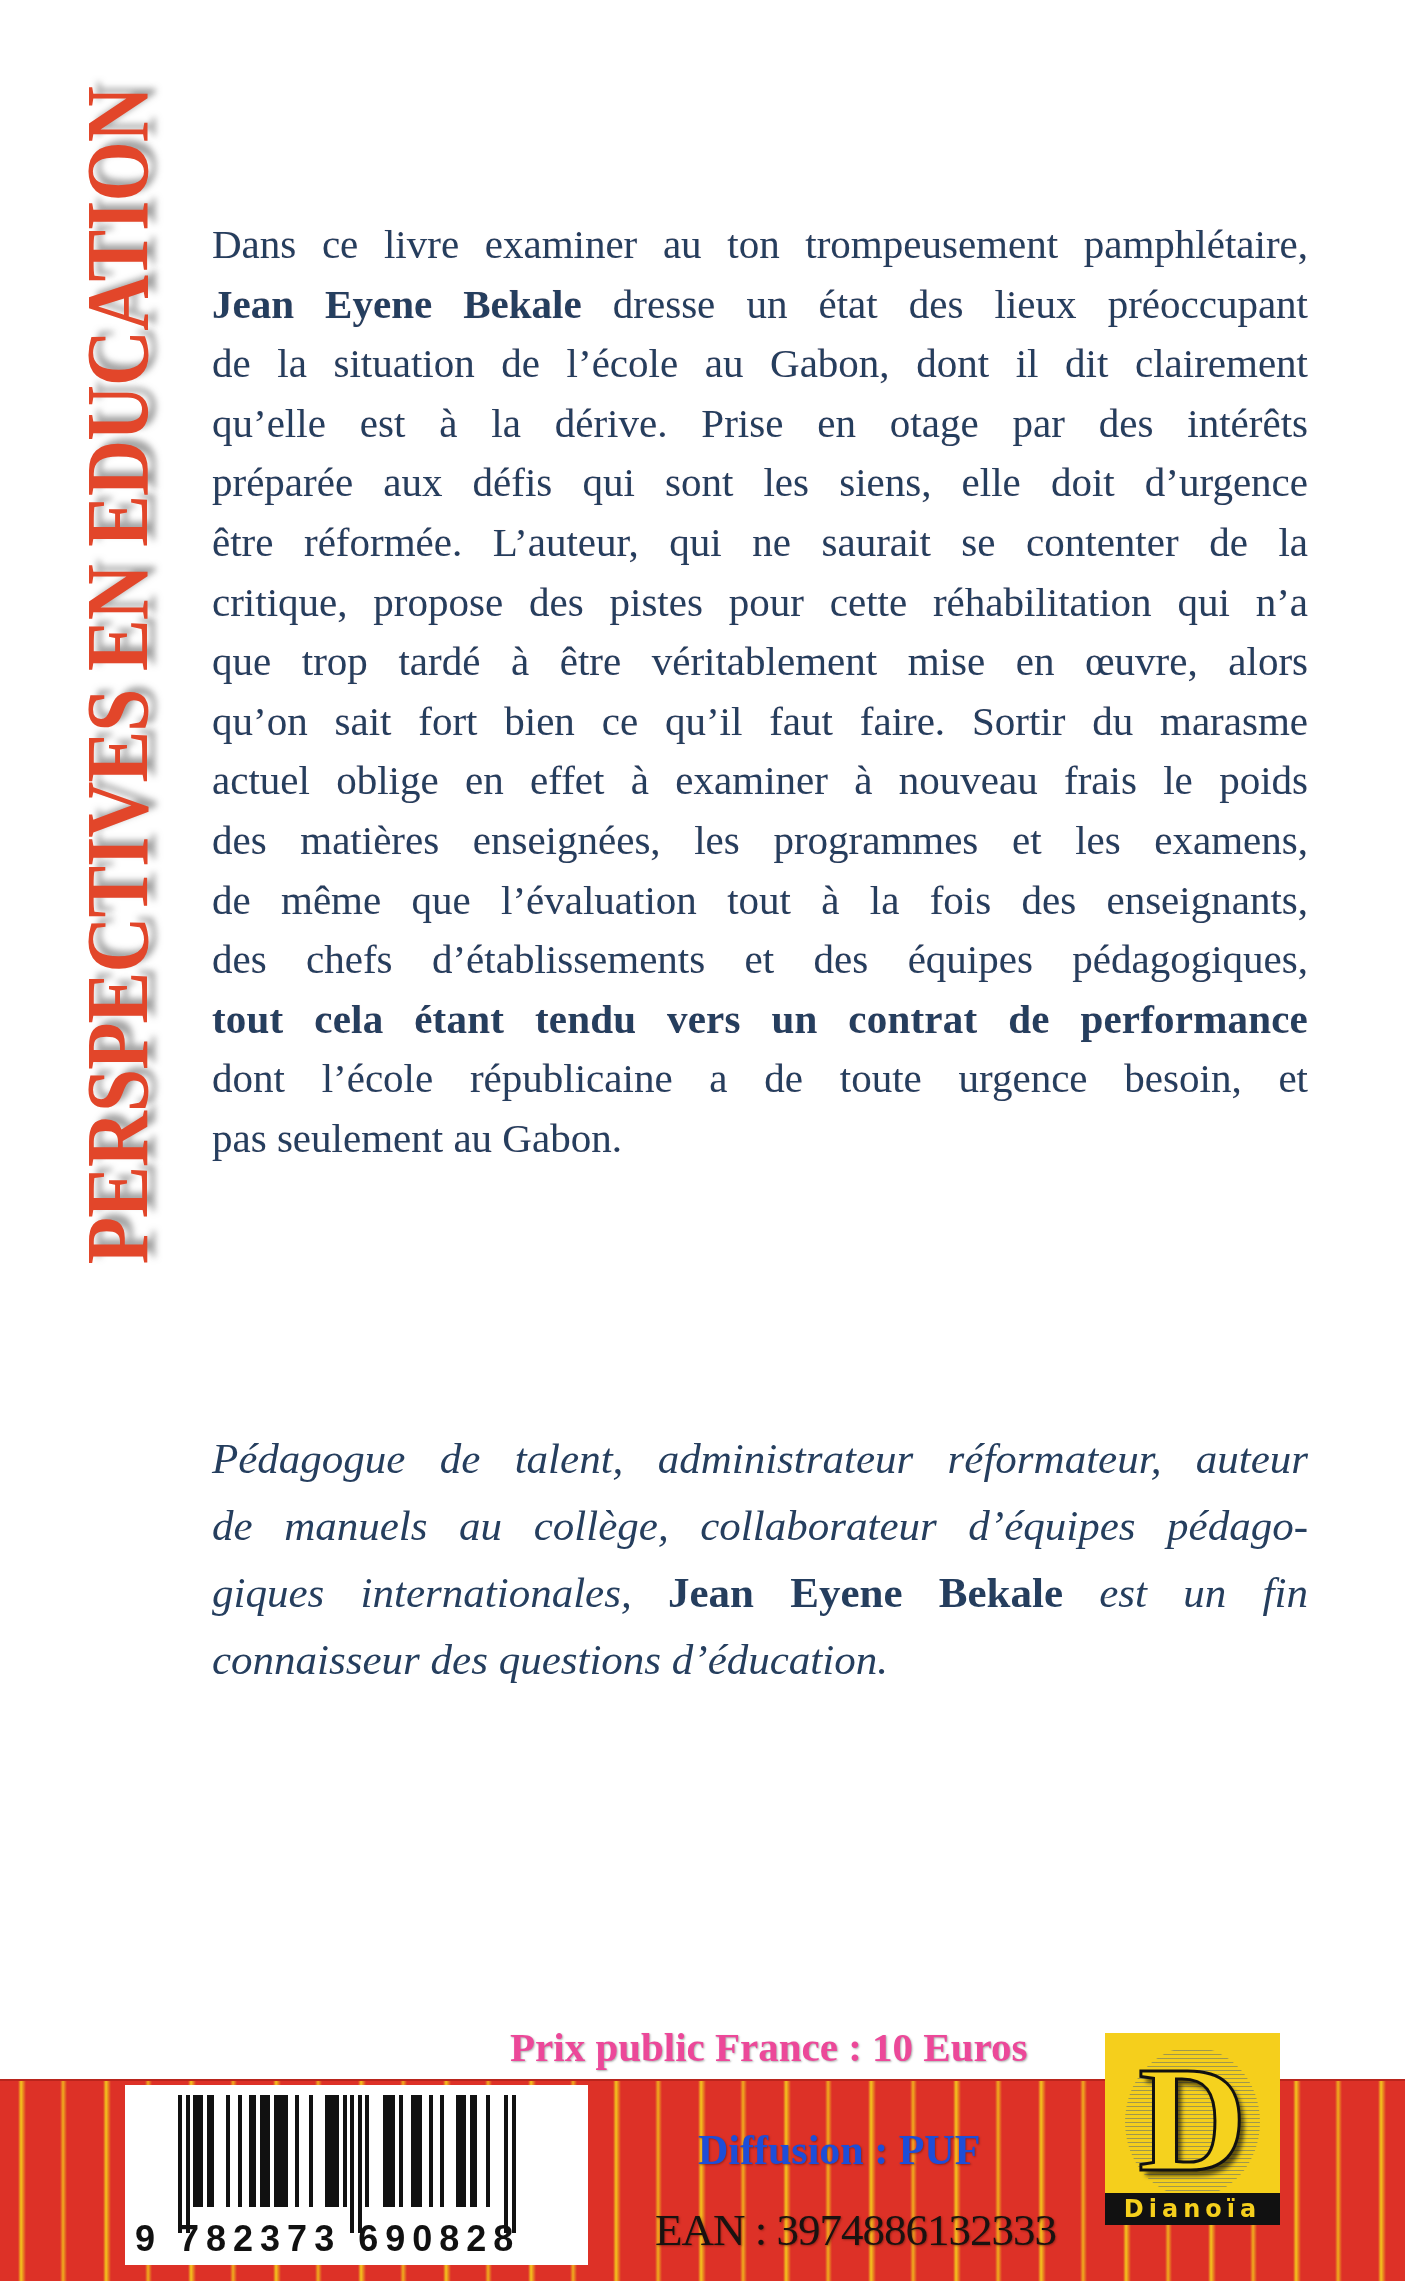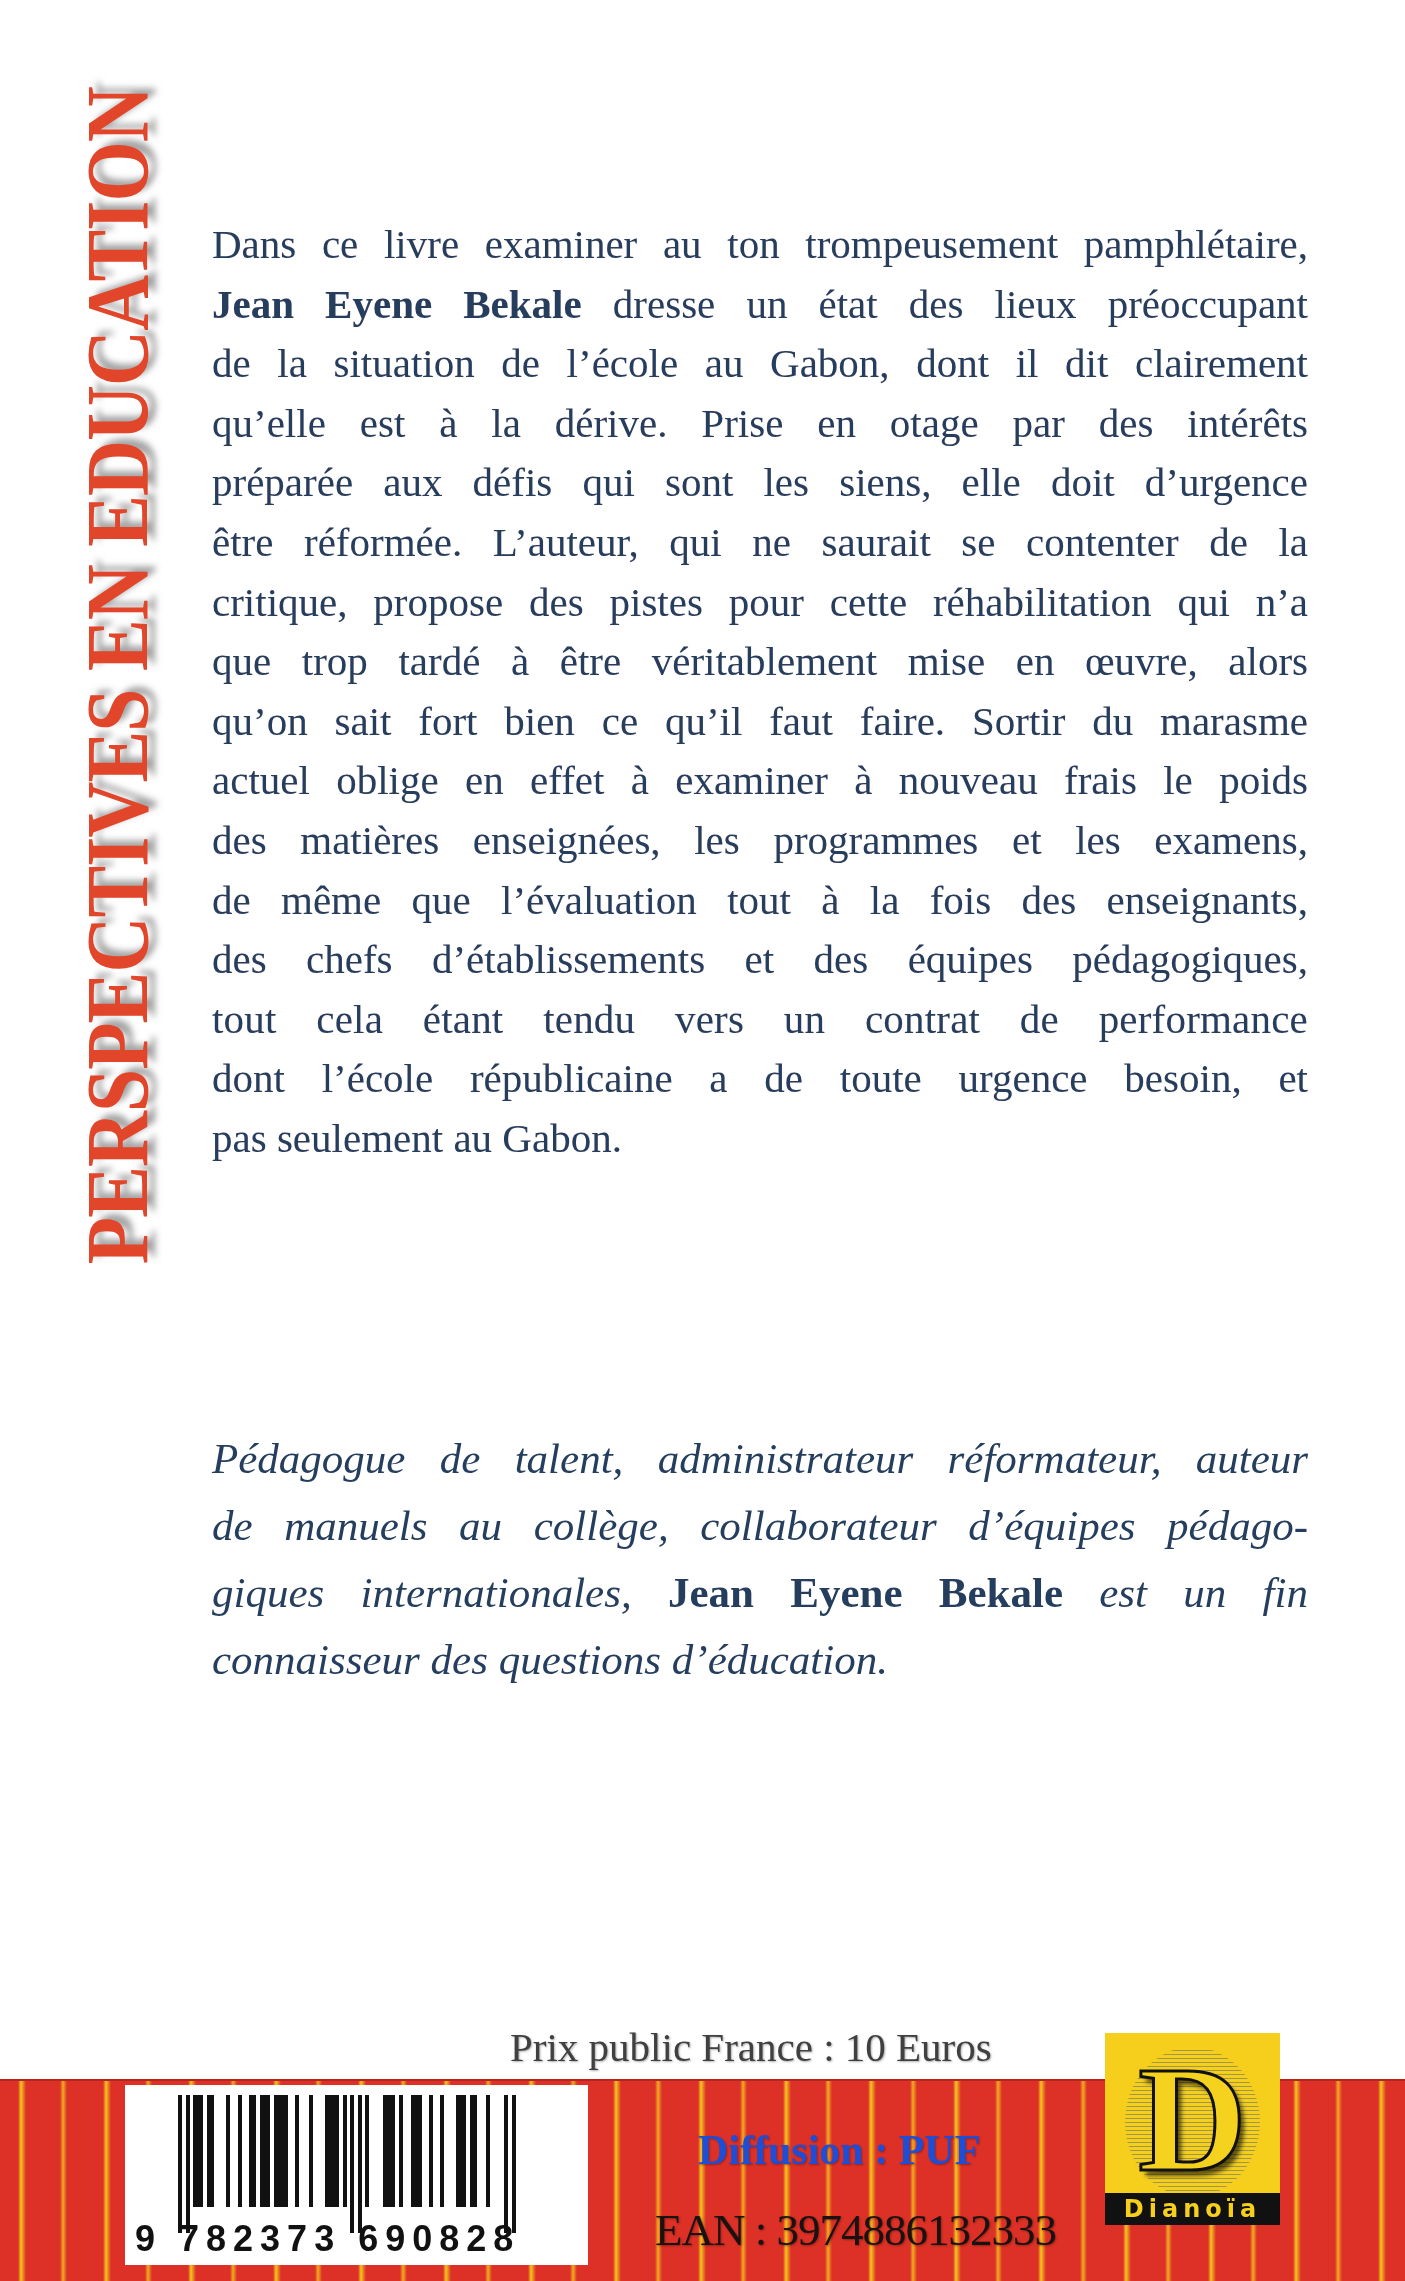--- a/index.html
+++ b/index.html
@@ -38,21 +38,21 @@
     font-size: 41px;
     line-height: 59.6px;
     color: #253e5e;
     text-align: justify;
     text-align-last: left;
     text-shadow: 0 0 1px rgba(230,150,150,0.35);
   }
   .blurb .line { display: block; text-align: justify; text-align-last: justify; white-space: nowrap; }
   .blurb .line.last { text-align-last: left; }
   .blurb b { font-weight: bold; }
-  .blurb .semi { font-weight: normal; letter-spacing: 0.2px; }
+  .blurb .semi { font-weight: bold; letter-spacing: 0.2px; }
 
   
   .bio {
     position: absolute;
     left: 212px; top: 1425px;
     width: 1096px;
     font-family: "Liberation Serif", "DejaVu Serif", serif;
     font-style: italic;
     font-size: 43px;
     line-height: 67px;
@@ -61,24 +61,24 @@
   .bio .line { display: block; text-align: justify; text-align-last: justify; white-space: nowrap; }
   .bio .line.last { text-align-last: left; }
   .bio b { font-style: normal; font-weight: bold; }
 
   
   .price {
     position: absolute;
     left: 510px; top: 2022px;
     width: 590px;
     font-family: "Liberation Serif", "DejaVu Serif", serif;
-    font-weight: normal;
+    font-weight: bold;
     font-size: 41px;
     line-height: 50px;
-    color: #404040;
+    color: #ec4899;
     white-space: nowrap;
     text-shadow: 1px 1px 2px rgba(120,120,120,0.6);
   }
 
   
   .band {
     position: absolute;
     left: 0; top: 2079px;
     width: 1405px; height: 202px;
     background-color: #dd3127;

